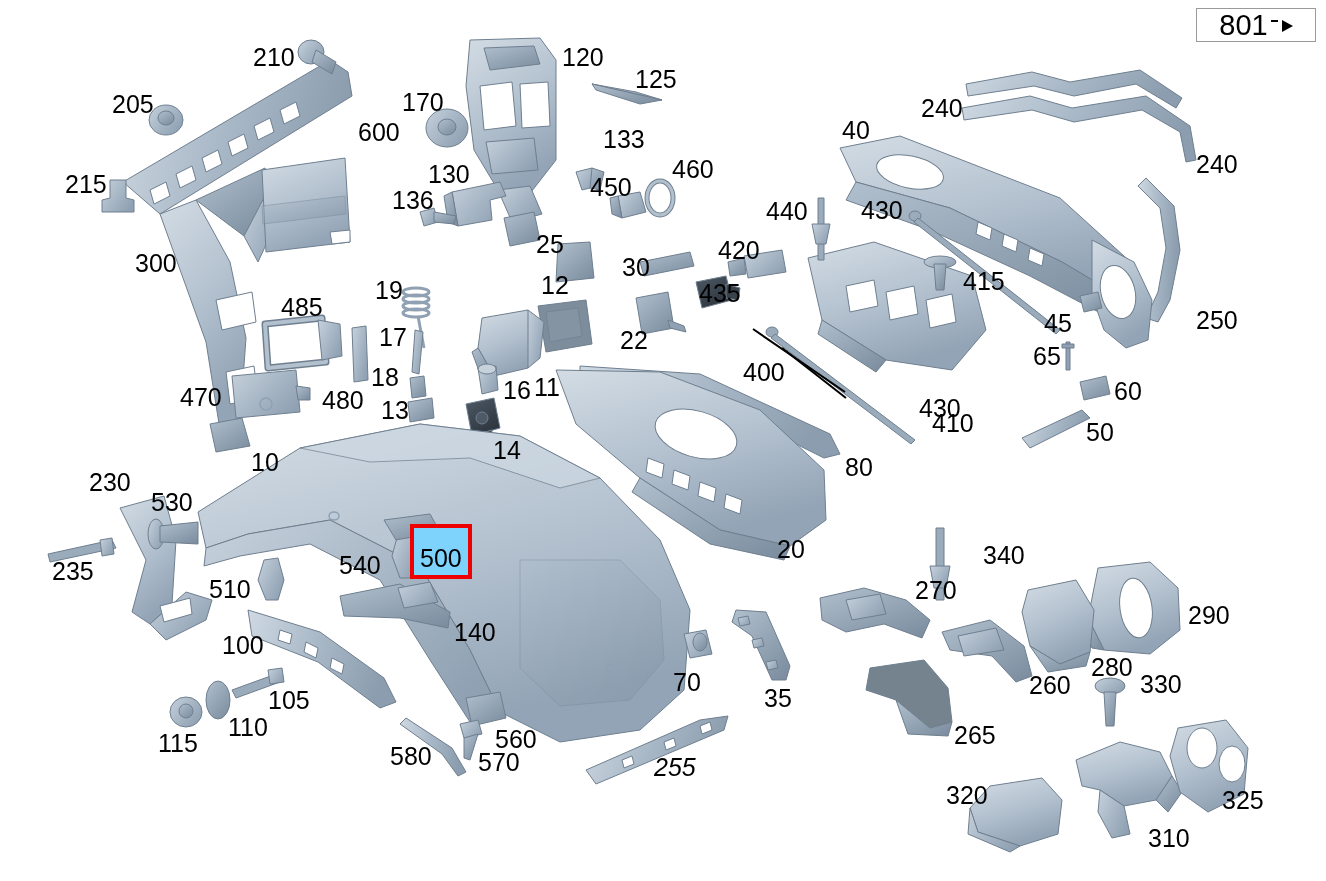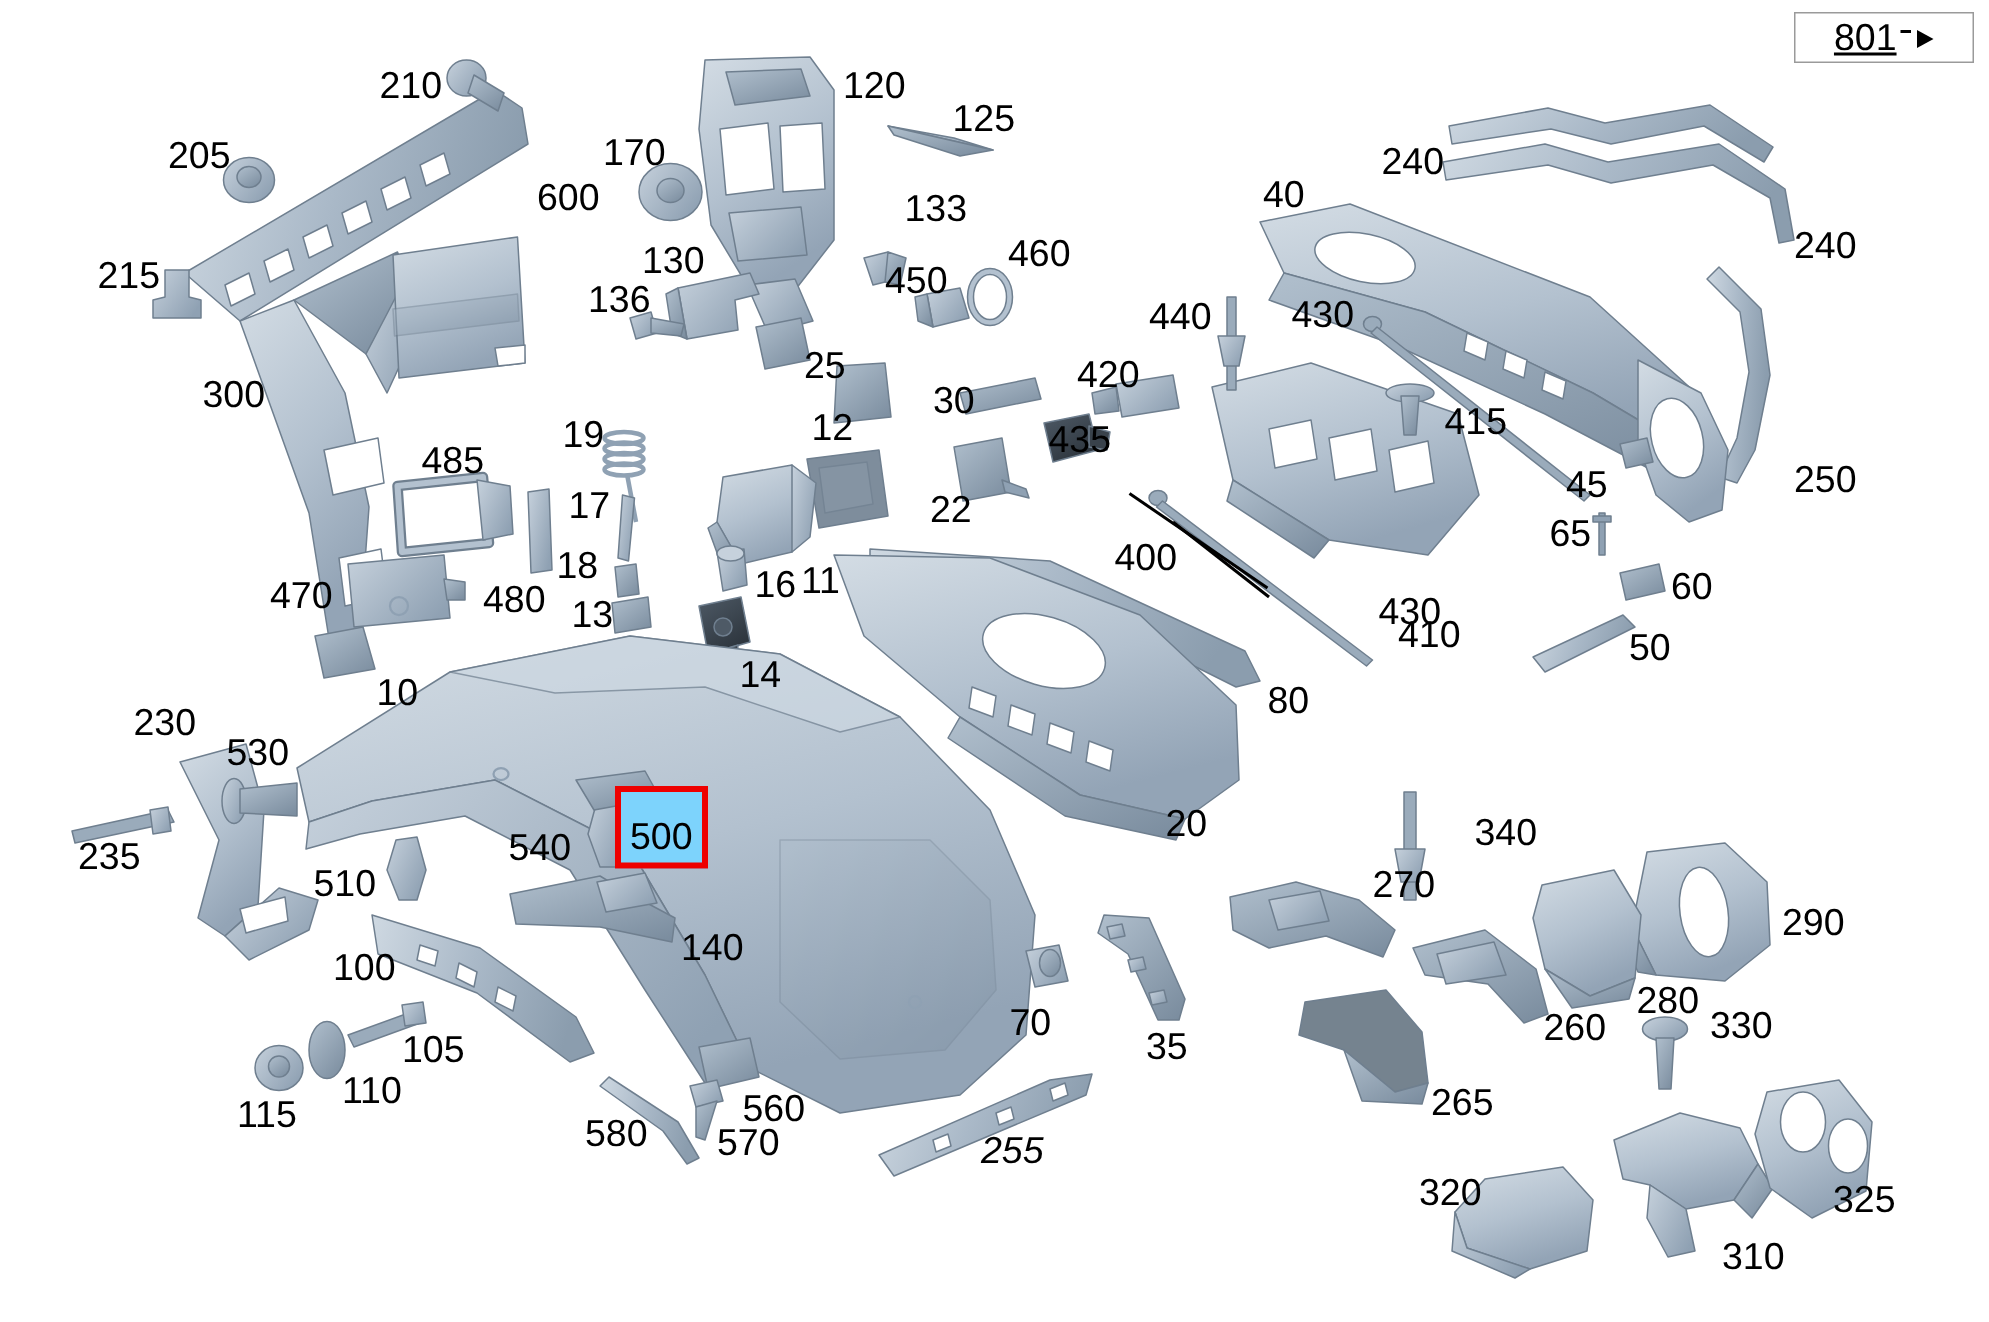--- a/index.html
+++ b/index.html
@@ -15,22 +15,22 @@
   #group-box{
     position:absolute;
     left:1196px;top:8px;
     width:120px;height:34px;
     border:1px solid #9a9a9a;
     background:#ffffff;
     display:flex;align-items:center;justify-content:center;
     box-sizing:border-box;
   }
   #group-box .glabel{
-    font-size:25px;color:#000;letter-spacing:0px;
-    display:flex;align-items:center;gap:2px;text-decoration:underline;
+    font-size:29px;color:#000;letter-spacing:0px;
+    display:flex;align-items:center;gap:2px;
   }
   .arrow-r{
     display:inline-block;width:0;height:0;
     border-left:11px solid #000;
     border-top:6px solid transparent;
     border-bottom:6px solid transparent;
     margin-left:2px;position:relative;top:1px;
   }
   .arrow-shaft{
     display:inline-block;width:7px;height:2.5px;background:#000;

